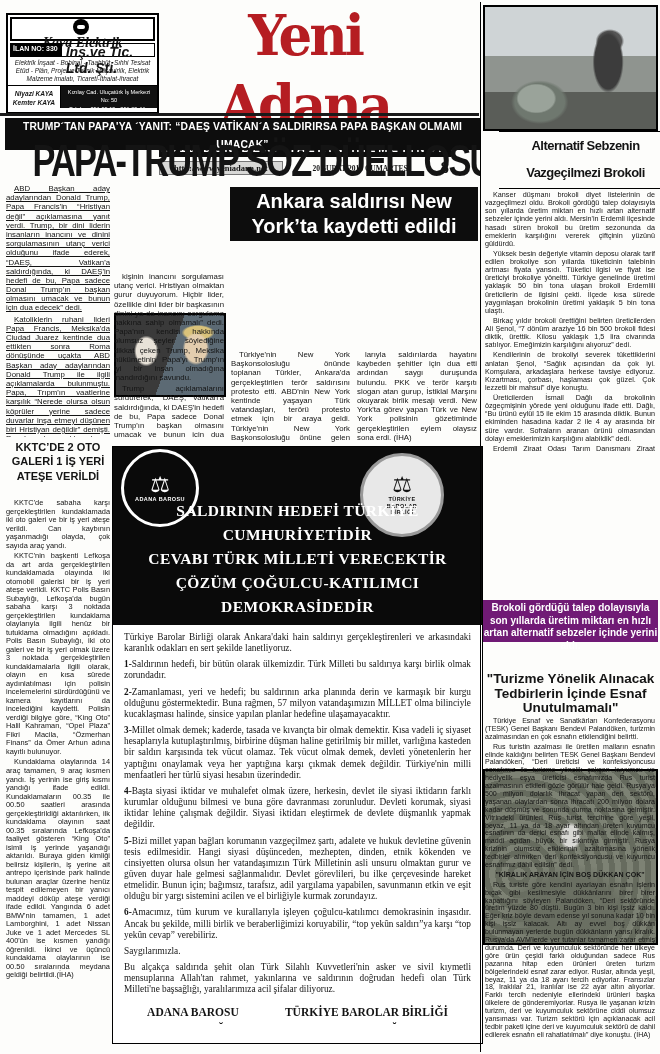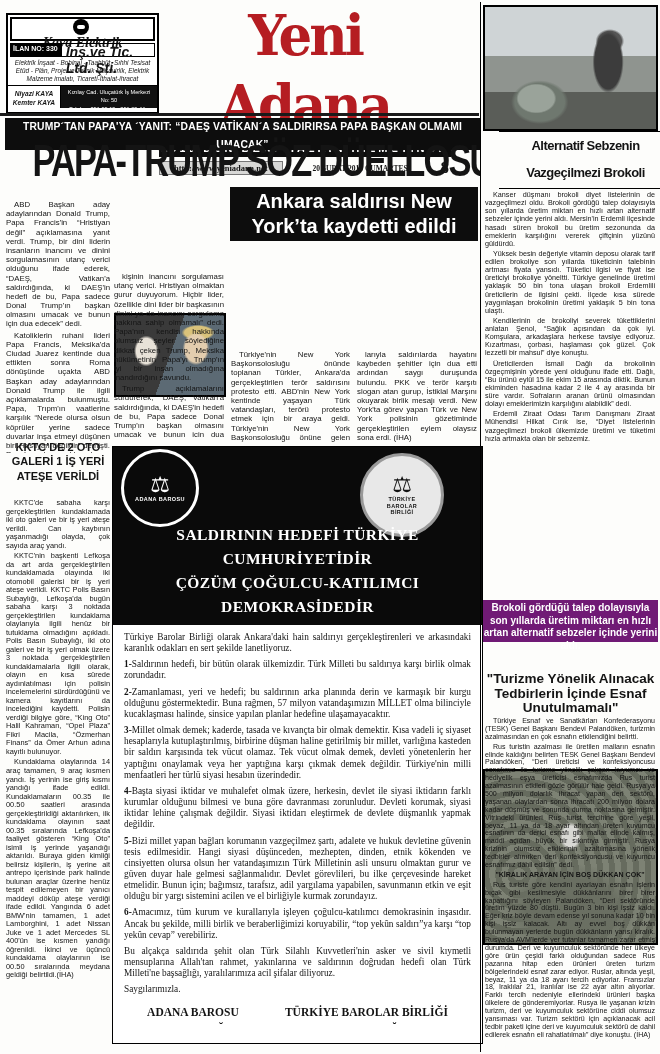--- a/index.html
+++ b/index.html
@@ -55,21 +55,21 @@
   .crescent{position:absolute;left:30%;bottom:6%;width:60px;height:44px;background:#f2f2f2;transform:rotate(-12deg);}
   .crescent::after{content:"☪";position:absolute;left:14px;top:2px;font-size:28px;color:#999;}
   .storefront{position:absolute;left:22%;top:12%;background:#111;color:#eee;border:1px solid #555;font-size:8px;font-weight:bold;padding:1px 6px;}
   
   .kicker{left:5px;top:118px;width:475px;height:32px;background:#0d0d0d;color:#fff;
           font-size:10.3px;font-weight:bold;text-align:center;line-height:18px;letter-spacing:.2px;}
   .lead-headline{left:5px;top:137px;width:475px;height:45px;text-align:center;overflow:hidden;}
   .lead-headline span{display:inline-block;font-weight:900;font-size:37px;letter-spacing:-2px;transform:scale(.93,1.18);transform-origin:center top;white-space:nowrap;}
   .bodytext{font-size:7.8px;line-height:1.18;text-align:justify;overflow:hidden;}
   .bodytext p{margin:0 0 2px;text-indent:8px;}
-  .col1{left:6px;top:200px;width:104px;height:253px;}
+  .col1{left:6px;top:184px;width:104px;height:253px;text-decoration:underline;}
   .col2-photo{left:114px;top:187px;width:108px;height:80px;}
   .col2-text{left:114px;top:272px;width:110px;height:165px;}
   .ny-head{left:230px;top:187px;width:248px;height:52px;background:#0d0d0d;color:#fff;text-align:center;
            font-weight:bold;font-size:20px;line-height:25px;padding-top:2px;}
   .ny-photo{left:230px;top:243px;width:244px;height:102px;}
   .ny-col1{left:231px;top:350px;width:119px;height:94px;}
   .ny-col2{left:357px;top:350px;width:120px;height:94px;}
   
   .kktc-head{left:6px;top:440px;width:104px;height:56px;font-weight:bold;font-size:11px;line-height:1.3;text-align:center;}
   .kktc-text{left:6px;top:499px;width:104px;height:551px;font-size:7.4px;line-height:1.15;}
@@ -190,53 +190,55 @@
       <div class="emblem emblem-left">
         <span class="scales">⚖</span>
         <span class="elabel">ADANA BAROSU</span>
       </div>
       <div class="emblem emblem-right">
         <span class="scales">⚖</span>
         <span class="elabel">TÜRKİYE BAROLAR BİRLİĞİ</span>
       </div>
       <div class="st-lines">
         <div>SALDIRININ HEDEFİ TÜRKİYE CUMHURİYETİDİR</div>
+        <div>CEVABI TÜRK MİLLETİ VERECEKTİR</div>
         <div>ÇÖZÜM ÇOĞULCU-KATILIMCI DEMOKRASİDEDİR</div>
       </div>
     </div>
     <div class="st-body">
       <p>Türkiye Barolar Birliği olarak Ankara'daki hain saldırıyı gerçekleştirenleri ve arkasındaki karanlık odakları en sert şekilde lanetliyoruz.</p>
       <p><span class="st-num">1-</span><span>Saldırının hedefi, bir bütün olarak ülkemizdir. Türk Milleti bu saldırıya karşı birlik olmak zorundadır.</span></p>
       <p><span class="st-num">2-</span><span>Zamanlaması, yeri ve hedefi; bu saldırının arka planında derin ve karmaşık bir kurgu olduğunu göstermektedir. Buna rağmen, 57 milyon vatandaşımızın MİLLET olma bilinciyle kucaklaşması halinde, sinsice yapılan planlar hedefine ulaşamayacaktır.</span></p>
       <p><span class="st-num">3-</span><span>Millet olmak demek; kaderde, tasada ve kıvançta bir olmak demektir. Kısa vadeli iç siyaset hesaplarıyla kutuplaştırılmış, birbirine düşman haline getirilmiş bir millet, varlığına kasteden bir saldırı karşısında tek vücut olamaz. Tek vücut olmak demek, devleti yönetenlerin her yaptığını onaylamak veya her yaptığına karşı çıkmak demek değildir. Türkiye'nin milli menfaatleri her türlü siyasi hesabın üzerindedir.</span></p>
       <p><span class="st-num">4-</span><span>Başta siyasi iktidar ve muhalefet olmak üzere, herkesin, devlet ile siyasi iktidarın farklı kurumlar olduğunu bilmesi ve buna göre davranması zorunludur. Devleti korumak, siyasi iktidar lehine çalışmak değildir. Siyasi iktidarı eleştirmek de devlete düşmanlık yapmak değildir.</span></p>
       <p><span class="st-num">5-</span><span>Bizi millet yapan bağları korumanın vazgeçilmez şartı, adalete ve hukuk devletine güvenin tesis edilmesidir. Hangi siyasi düşünceden, mezhepten, dinden, etnik kökenden ve cinsiyetten olursa olsun her vatandaşımızın Türk Milletinin asli unsuru olmaktan gurur ve güven duyar hale gelmesi sağlanmalıdır. Devlet görevlileri, bu ilke çerçevesinde hareket etmelidir. Bunun için; bağımsız, tarafsız, adil yargılama yapabilen, savunmanın etkin ve eşit olduğu bir yargı sistemini acilen ve el birliğiyle kurmak zorundayız.</span></p>
       <p><span class="st-num">6-</span><span>Amacımız, tüm kurum ve kurallarıyla işleyen çoğulcu-katılımcı demokrasinin inşasıdır. Ancak bu şekilde, milli birlik ve beraberliğimizi koruyabilir, “top yekûn saldırı”ya karşı “top yekûn cevap” verebiliriz.</span></p>
+      <p>Saygılarımızla.</p>
       <p>Bu alçakça saldırıda şehit olan Türk Silahlı Kuvvetleri'nin asker ve sivil kıymetli mensuplarına Allah'tan rahmet, yakınlarına ve saldırının doğrudan hedefi olan Türk Milleti'ne başsağlığı, yaralılarımıza acil şifalar diliyoruz.</p>
-      <p>Saygılarımızla.</p>
       <div class="st-sigs">
         <div class="sig">
           <div>ADANA BAROSU</div>
           <div>BAŞKANLIĞI</div>
         </div>
         <div class="sig">
           <div>TÜRKİYE BAROLAR BİRLİĞİ</div>
           <div>BAŞKANLIĞI</div>
         </div>
       </div>
 
     </div>
   </div>
 
   <div class="abs right-rule"></div>
 
   <div class="abs r-h1">Alternatif Sebzenin Vazgeçilmezi Brokoli</div>
   <div class="abs bodytext r-body1">
     <p>Kanser düşmanı brokoli diyet listelerinin de vazgeçilmezi oldu. Brokoli gördüğü talep dolayısıyla son yıllarda üretim miktarı en hızlı artan alternatif sebzeler içinde yerini aldı. Mersin'in Erdemli ilçesinde hasadı süren brokoli bu üretim sezonunda da emeklerin karşılığını vererek çiftçinin yüzünü güldürdü.</p>
     <p>Yüksek besin değeriyle vitamin deposu olarak tarif edilen brokoliye son yıllarda tüketicinin talebinin artması fiyata yansıdı. Tüketici ilgisi ve fiyat ise üreticiyi brokoliye yöneltti. Türkiye genelinde üretimi yaklaşık 50 bin tona ulaşan brokoli Erdemlili üreticilerin de ilgisini çekti. İlçede kısa sürede yaygınlaşan brokolinin üretimi yaklaşık 5 bin tona ulaştı.</p>
+    <p>Birkaç yıldır brokoli ürettiğini belirten üreticilerden Ali Şenol, “7 dönüm araziye 16 bin 500 brokoli fidesi diktik, ürettik. Kilosu yaklaşık 1,5 lira civarında satılıyor. Emeğimizin karşılığını alıyoruz” dedi.</p>
     <p>Kendilerinin de brokoliyi severek tükettiklerini anlatan Şenol, “Sağlık açısından da çok iyi. Komşulara, arkadaşlara herkese tavsiye ediyoruz. Kızartması, çorbası, haşlaması çok güzel. Çok lezzetli bir mahsul” diye konuştu.</p>
     <p>Üreticilerden İsmail Dağlı da brokolinin özgeçmişinin yörede yeni olduğunu ifade etti. Dağlı, “Bu ürünü eylül 15 ile ekim 15 arasında diktik. Bunun ekiminden hasadına kadar 2 ile 4 ay arasında bir süre vardır. Sofraların aranan ürünü olmasından dolayı emeklerimizin karşılığını alabildik” dedi.</p>
     <p>Erdemli Ziraat Odası Tarım Danışmanı Ziraat Mühendisi Hilkat Cırık ise, “Diyet listelerinin vazgeçilmezi brokoli ülkemizde üretimi ve tüketimi hızla artmakta olan bir sebzemiz.</p>
 
   </div>
 
   <div class="abs photo r-photo2">
     <div class="ph-inner ph-field"></div>
   </div>
   <div class="abs r-caption">Brokoli gördüğü talep dolayısıyla son yıllarda üretim miktarı en hızlı artan alternatif sebzeler içinde yerini aldı.</div>

